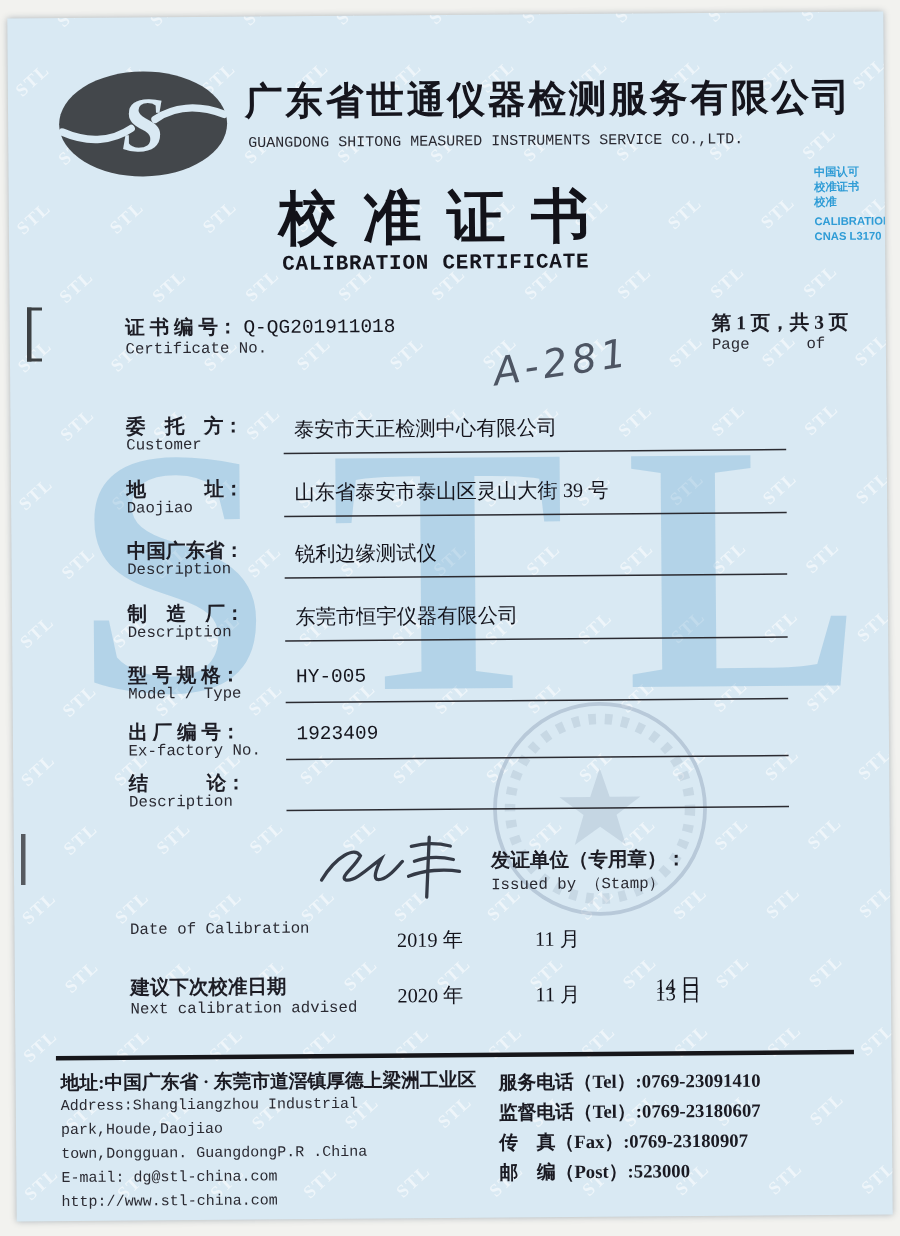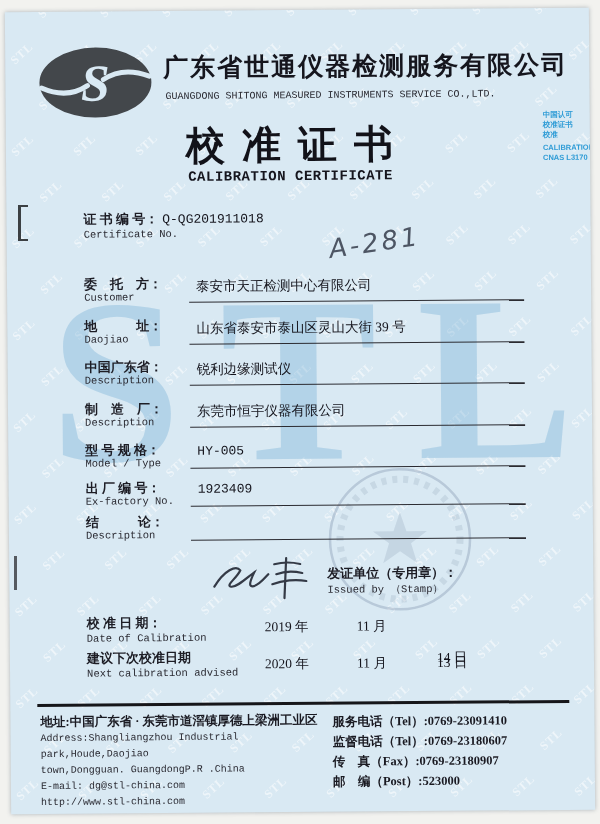--- a/index.html
+++ b/index.html
@@ -265,20 +265,24 @@
         <div>CNAS L3170</div>
       </div>
 
       <div class="abs" style="left:77px;top:198px;">
         <div>
           <span class="cn-label">证 书 编 号：</span>
           <span class="value mono" style="font-size:13px;">Q-QG201911018</span>
         </div>
         <div class="en-label">Certificate No.</div>
       </div>
+      <div class="abs" style="left:468px;top:198px;">
+        <div class="cn-label">第 1 页，共 3 页</div>
+        <div class="en-label pre">Page      of</div>
+      </div>
       <div class="abs handnote" style="left:322px;top:218px;z-index:4;">A-281</div>
 
       <div class="frow" style="top:264px;">
         <span class="lab cn-label">委　托　方：</span>
         <span class="sub en-label">Customer</span>
         <span class="val value">泰安市天正检测中心有限公司</span>
         <span class="line"></span>
       </div>
       <div class="frow" style="top:306px;">
         <span class="lab cn-label">地　　　址：</span>
@@ -326,21 +330,20 @@
             <path d="M68 32 C 78 28, 92 27, 102 29"></path>
           </g>
         </svg>
       </div>
       <div class="abs" style="left:318px;top:555px;">
         <div class="cn-label">发证单位（专用章）：</div>
         <div class="en-label">Issued by （Stamp）</div>
       </div>
 
       <div class="abs" style="left:77px;top:603px;">
-        <div class="cn-label">校 准 日 期：</div>
         <div class="en-label">Date of Calibration</div>
       </div>
       <span class="abs value" style="left:255px;top:608px;">2019 年</span>
       <span class="abs value" style="left:347px;top:608px;">11 月</span>
       <span class="abs value" style="left:427px;top:640px;">14 日</span>
 
       <div class="abs" style="left:77px;top:638px;">
         <div class="cn-label">建议下次校准日期</div>
         <div class="en-label">Next calibration advised</div>
       </div>

